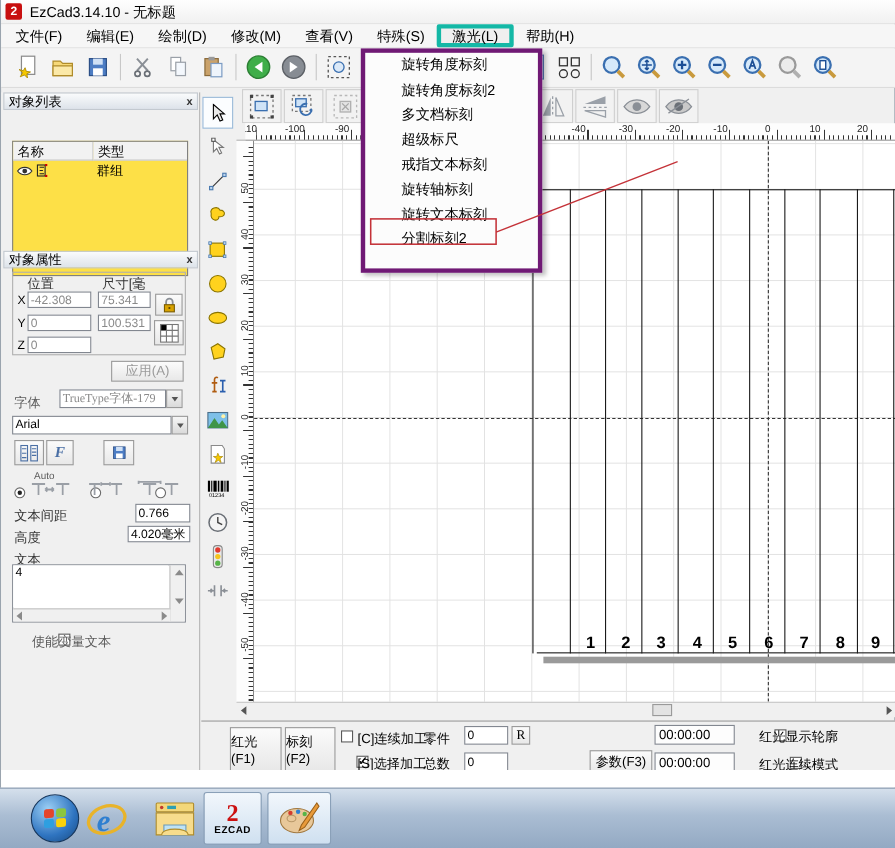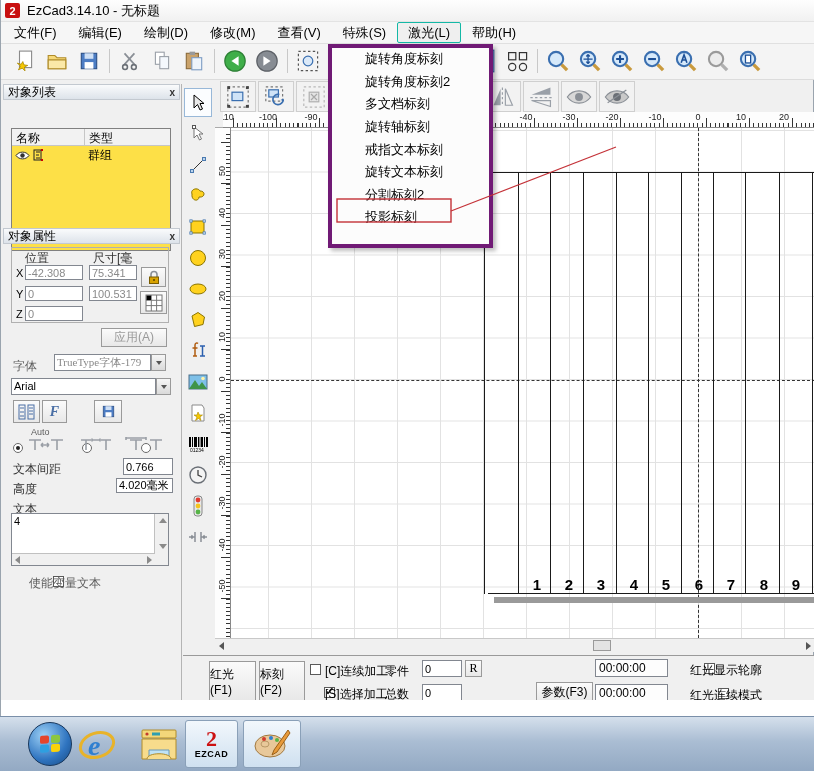--- a/index.html
+++ b/index.html
@@ -8,21 +8,21 @@
   .abs { position:absolute; }
   .screen { position:absolute; inset:0; width:814px; height:771px; background:#fff; }
   .window { position:absolute; left:0; top:0; width:814px; height:716px; background:#f0f0f0; border-left:1px solid #9aa4ae; border-right:1px solid #9aa4ae; }
 
   
   .titlebar { left:0; top:0; width:814px; height:22px; background:linear-gradient(#fefefe,#f1f1f1); display:flex; align-items:center; padding-left:4px; border-bottom:1px solid #e3e3e3; }
   .applogo { width:15px; height:15px; background:#c80f0f; color:#fff; font-weight:bold; font-size:11px; display:flex; align-items:center; justify-content:center; border-radius:2px; margin-right:7px; }
   .titletext { font-size:13px; }
   .menubar { left:0; top:22px; width:814px; height:22px; background:#f6f6f6; display:flex; align-items:stretch; padding-left:2px; border-bottom:1px solid #e0e0e0; }
   .menubar .mitem { padding:0 10px; display:flex; align-items:center; font-size:13px; border:1px solid transparent; }
-  .menubar .mitem.open { border:1px solid #14b8a6; background:#efefef; border-radius:2px; }
+  .menubar .mitem.open { border:4px solid #14b8a6; background:#efefef; border-radius:2px; }
 
   
   .toolbar1 { left:0; top:44px; width:814px; height:36px; background:#f4f4f4; border-bottom:1px solid #dcdcdc; }
   .tbtn { width:32px; height:32px; display:inline-flex; align-items:center; justify-content:center; border:1px solid transparent; }
   .tsep { display:inline-block; width:1px; height:24px; background:#c8c8c8; margin:4px 4px; vertical-align:middle; }
   .tgroup { position:absolute; top:1px; display:flex; align-items:center; }
   .toolbar2a { left:219px; top:81px; display:flex; position:absolute; }
   .toolbar2b { left:484px; top:81px; display:flex; position:absolute; }
   .tbtn2 { width:36px; height:31px; display:flex; align-items:center; justify-content:center; border:1px solid #cfcfcf; background:#f2f2f2; margin-right:2px; }
 
@@ -621,25 +621,25 @@
   <span class="abs checkbox" style="left:674px; top:688px;"></span>
   <span class="abs" style="left:689px; top:687px;">红光连续模式</span>
 
   <div class="abs whstrip"></div>
 
   
   <div class="abs dropdown">
     <div class="dditem">旋转角度标刻</div>
     <div class="dditem">旋转角度标刻2</div>
     <div class="dditem">多文档标刻</div>
+    <div class="dditem">超级标尺</div>
+    <div class="dditem">戒指文本标刻</div>
     <div class="dditem">旋转轴标刻</div>
-    <div class="dditem">戒指文本标刻</div>
     <div class="dditem">旋转文本标刻</div>
     <div class="dditem">分割标刻2</div>
-    <div class="dditem">投影标刻</div>
   </div>
 
 </div>
 
 <div class="taskbar">
   <div class="abs" style="left:28px; top:5px; width:44px; height:44px; border-radius:50%; background:radial-gradient(circle at 35% 30%, #9cd0f5, #2f74c0 60%, #17487f); border:1px solid #16365c; display:flex; align-items:center; justify-content:center;">
     <svg width="22" height="20" viewBox="0 0 22 20">
           <g transform="skewY(-4)">
             <rect x="1" y="2" width="9" height="8" rx="2" fill="#e4452c"></rect>
             <rect x="12" y="2" width="9" height="8" rx="2" fill="#8cc63f"></rect>

